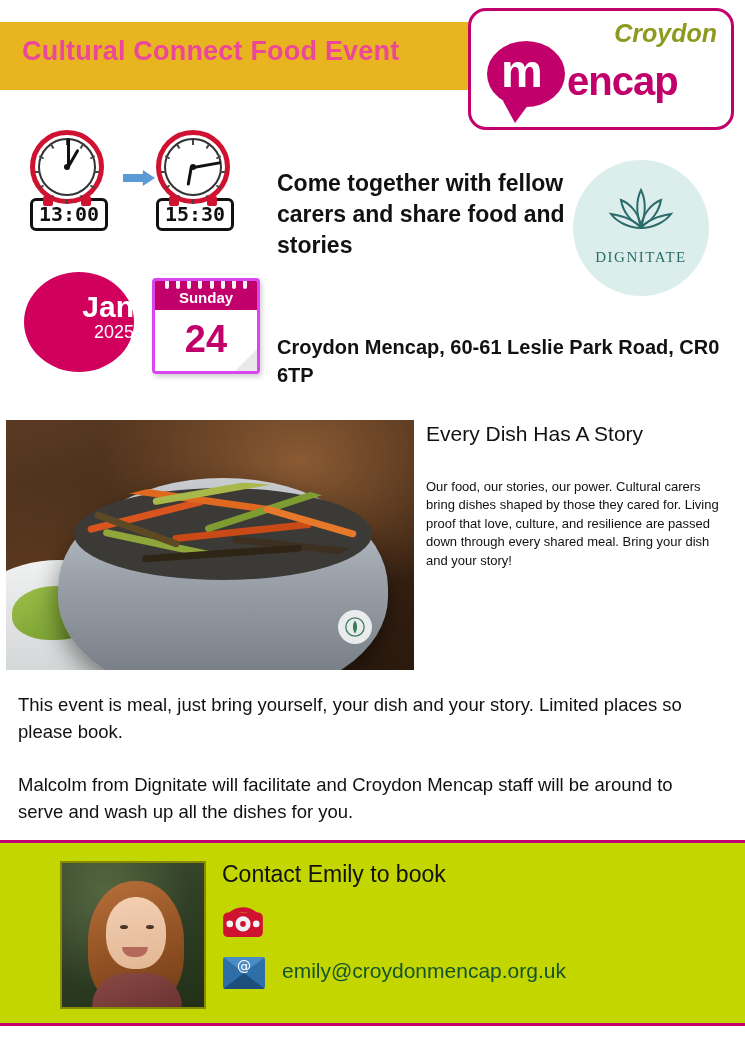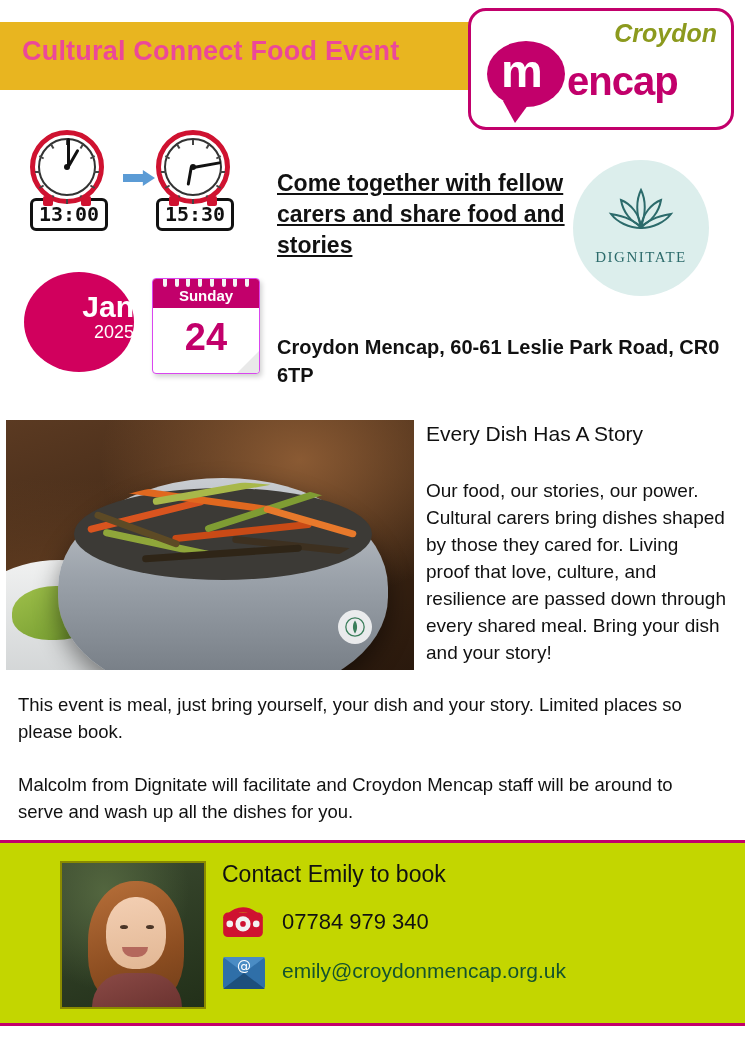--- a/index.html
+++ b/index.html
@@ -154,21 +154,20 @@
 
   
   .tagline {
     position: absolute;
     top: 168px; left: 277px;
     font-size: 23px;
     font-weight: bold;
     line-height: 1.35;
     color: #111;
     width: 300px;
-    text-decoration: underline;
   }
 
   
   .dignitate {
     position: absolute;
     top: 160px; left: 573px;
     width: 136px; height: 136px;
     border-radius: 50%;
     background: #dceeec;
   }
@@ -204,21 +203,21 @@
     line-height: 1;
   }
   .month-year { font-size: 18px; }
 
   
   .cal {
     position: absolute;
     top: 278px; left: 152px;
     width: 108px; height: 96px;
     background: #ffffff;
-    border: 1px solid #d946ef;
+    border: 3px solid #d946ef;
     border-radius: 4px;
     box-shadow: 2px 3px 5px rgba(0,0,0,0.18);
     overflow: hidden;
   }
   .cal-head {
     background: #c2006b;
     color: #ffffff;
     font-size: 15px;
     font-weight: bold;
     text-align: center;
@@ -334,21 +333,21 @@
   .story-title {
     position: absolute;
     top: 422px; left: 426px;
     font-size: 21px;
     color: #111;
   }
   .story-body {
     position: absolute;
     top: 478px; left: 426px;
     width: 300px;
-    font-size: 19px;
+    font-size: 13px;
     line-height: 1.42;
     color: #111;
   }
 
   
   .para1 {
     position: absolute;
     top: 692px; left: 18px;
     width: 712px;
     font-size: 18.5px;
@@ -603,21 +602,20 @@
   <div class="contact-title">Contact Emily to book</div>
 
   <svg class="phone-icon" viewBox="0 0 44 36">
     <rect x="1" y="8" width="42" height="26" rx="5" fill="#cf1230"></rect>
     <path d="M6 12 Q22 -2 38 12" fill="none" stroke="#cf1230" stroke-width="5"></path>
     <circle cx="22" cy="20" r="8" fill="#f2f2f2"></circle>
     <circle cx="22" cy="20" r="3" fill="#cf1230"></circle>
     <circle cx="8" cy="20" r="3.5" fill="#f2f2f2"></circle>
     <circle cx="36" cy="20" r="3.5" fill="#f2f2f2"></circle>
   </svg>
-  <div class="contact-phone">07784 979 340</div>
 
   <svg class="email-icon" viewBox="0 0 44 36">
     <rect x="1" y="2" width="42" height="32" rx="3" fill="#2f6fa8"></rect>
     <path d="M1 34 L22 18 L43 34 Z" fill="#1d4f7c"></path>
     <path d="M1 2 L22 18 L43 2 Z" fill="#4a8cc4"></path>
     <text x="22" y="16" font-size="14" font-family="DejaVu Sans, sans-serif" fill="#ffffff" text-anchor="middle">@</text>
   </svg>
   <div class="contact-email">emily@croydonmencap.org.uk</div>
 </div>
 

